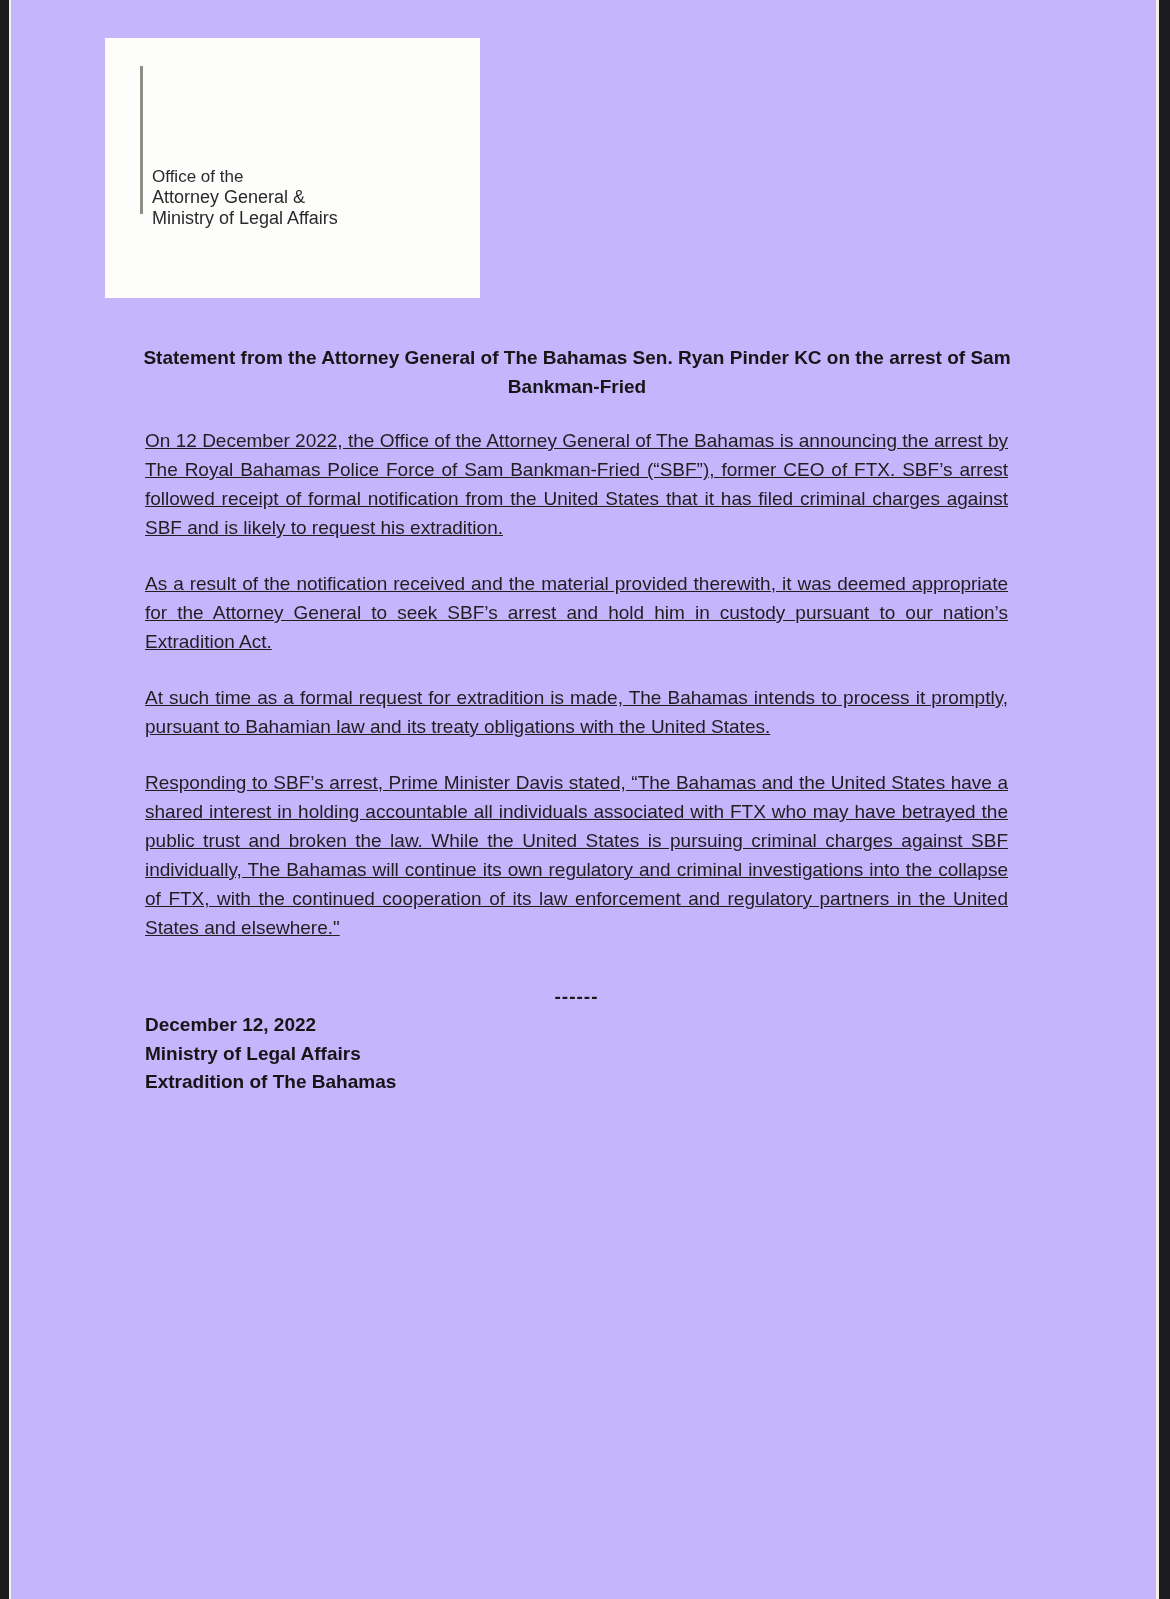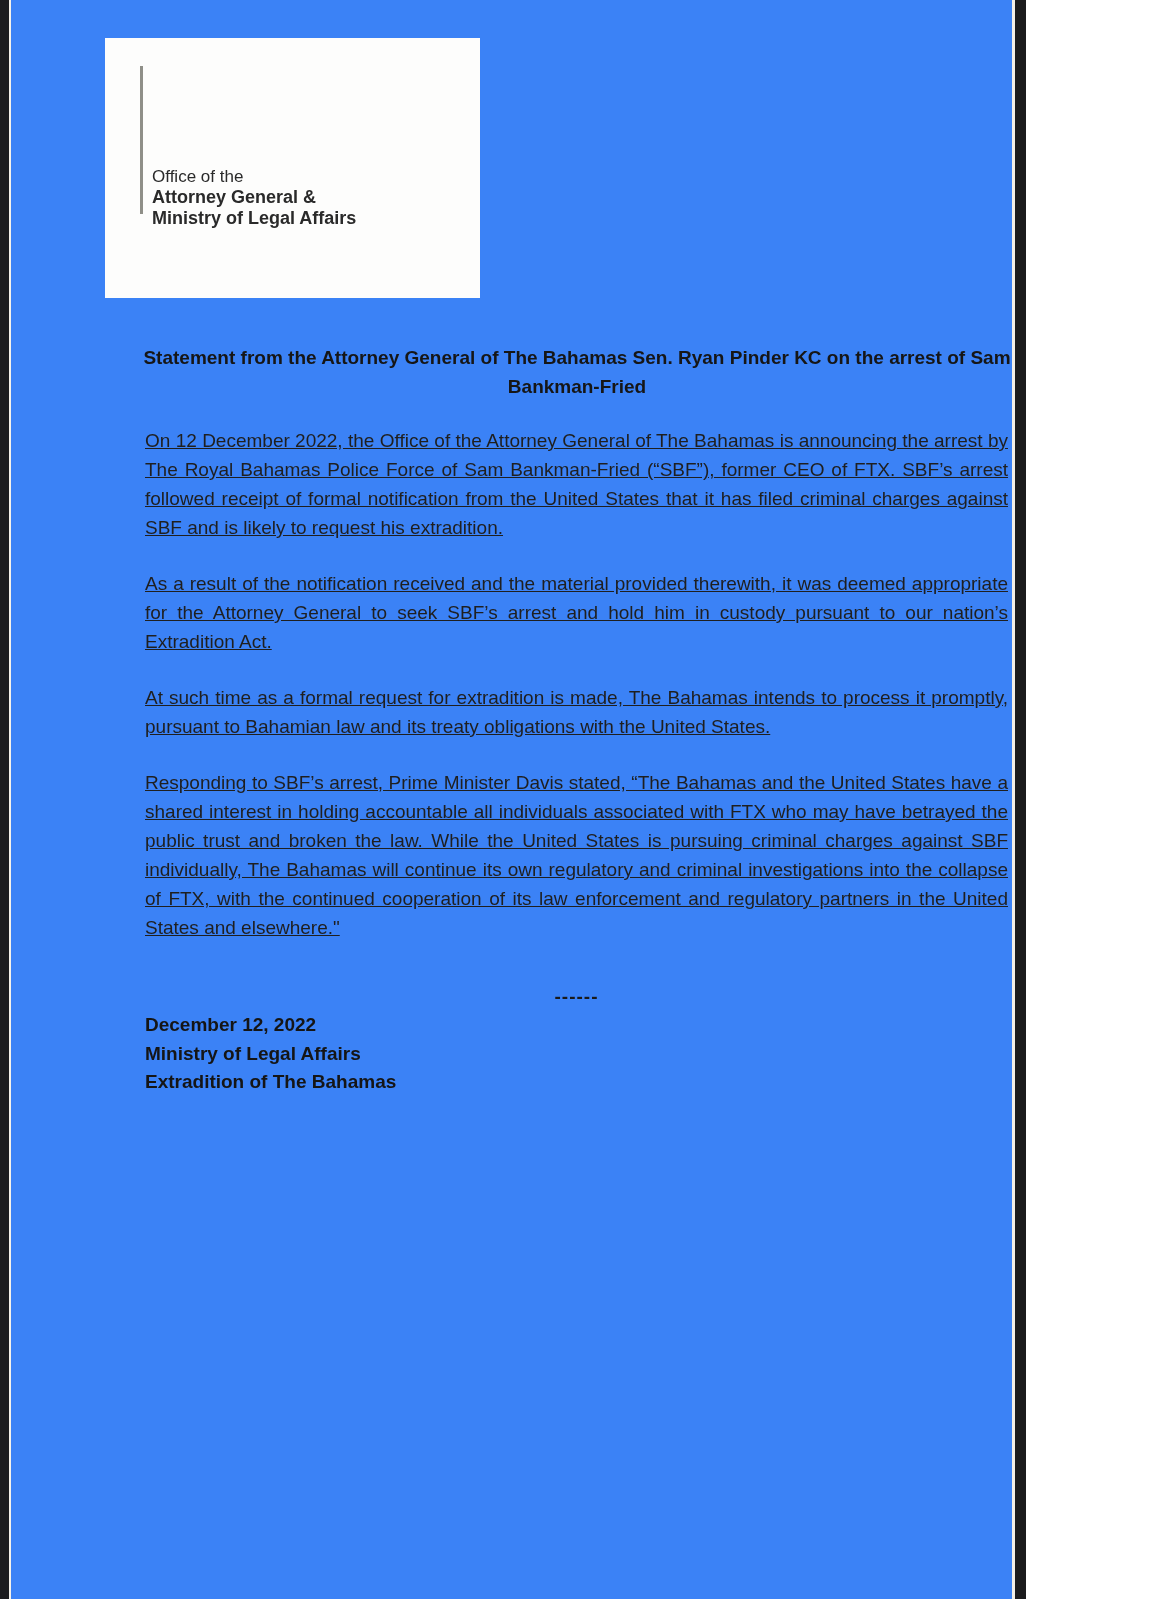--- a/index.html
+++ b/index.html
@@ -3,23 +3,23 @@
 <meta charset="utf-8">
 <style>
   html, body {
     margin: 0;
     padding: 0;
     background: #ffffff;
     font-family: "Liberation Sans", sans-serif;
   }
   .page {
     position: relative;
-    width: 1026px;
+    width: 1170px;
     height: 1599px;
-    background: #3b82f6;
+    background: #c4b5fd;
     overflow: hidden;
     color: #1f1f1f;
   }
   
   .edge-left {
     position: absolute;
     left: 0; top: 0;
     width: 9px; height: 100%;
     background: #1c1c1e;
     border-right: 2px solid #f4f1ea;
@@ -63,21 +63,21 @@
     white-space: nowrap;
   }
   .org-line-regular {
     font-size: 17px;
     line-height: 21px;
     font-weight: 400;
   }
   .org-line-bold {
     font-size: 18px;
     line-height: 21px;
-    font-weight: 700;
+    font-weight: 400;
   }
   
   .doc {
     position: absolute;
     left: 145px;
     top: 327px;
     width: 863px;
     font-size: 19px;
     line-height: 29px;
   }

